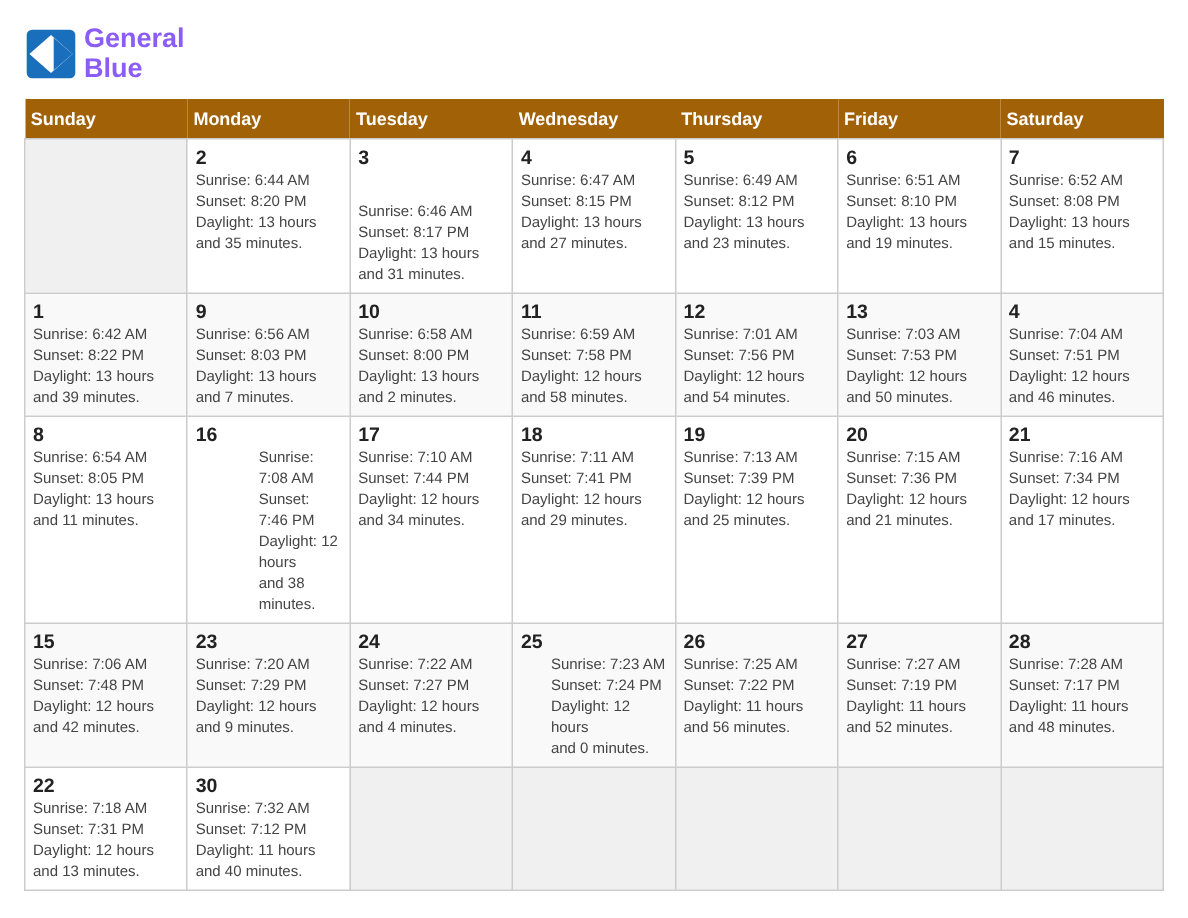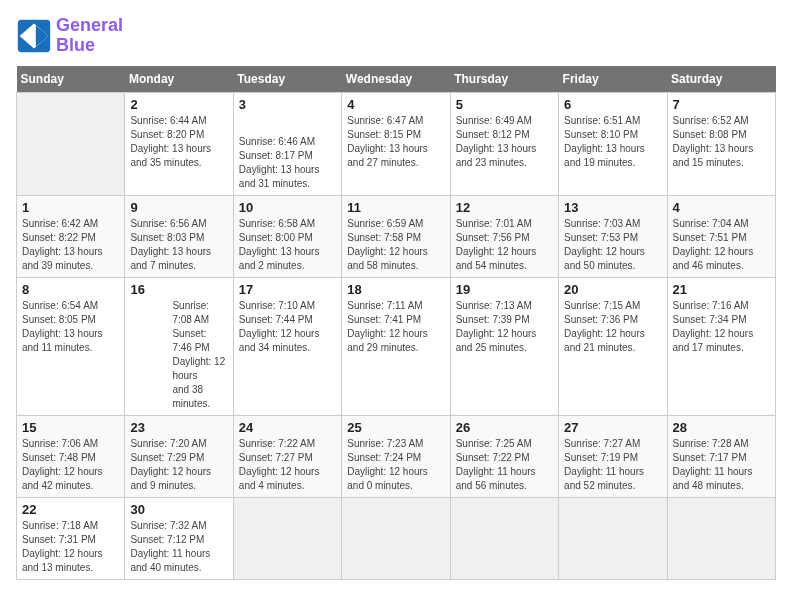--- a/index.html
+++ b/index.html
@@ -42,21 +42,21 @@
       font-size: 14px;
       font-weight: normal;
       color: #555;
     }
     table {
       width: 100%;
       border-collapse: collapse;
       font-size: 11px;
     }
     thead th {
-      background: #737373;
+      background: #a16207;
       color: #fff;
       padding: 6px 4px;
       text-align: left;
       font-size: 12px;
       font-weight: bold;
     }
     tbody td {
       border: 1px solid #ccc;
       padding: 4px 5px;
       vertical-align: top;
@@ -277,21 +277,21 @@
         </td>
         <td>
           <span class="day-num">24</span>
           <div class="day-detail" style="white-space: pre-line;">Sunrise: 7:22 AM
 Sunset: 7:27 PM
 Daylight: 12 hours
 and 4 minutes.</div>
         </td>
         <td>
           <span class="day-num">25</span>
-          <div class="day-detail" style="white-space: pre-line;">Sunrise: 7:23 AM
+          <div class="day-detail" style="white-space: pre-line; margin-left: 20px;">Sunrise: 7:23 AM
 Sunset: 7:24 PM
 Daylight: 12 hours
 and 0 minutes.</div>
         </td>
         <td>
           <span class="day-num">26</span>
           <div class="day-detail" style="white-space: pre-line;">Sunrise: 7:25 AM
 Sunset: 7:22 PM
 Daylight: 11 hours
 and 56 minutes.</div>

